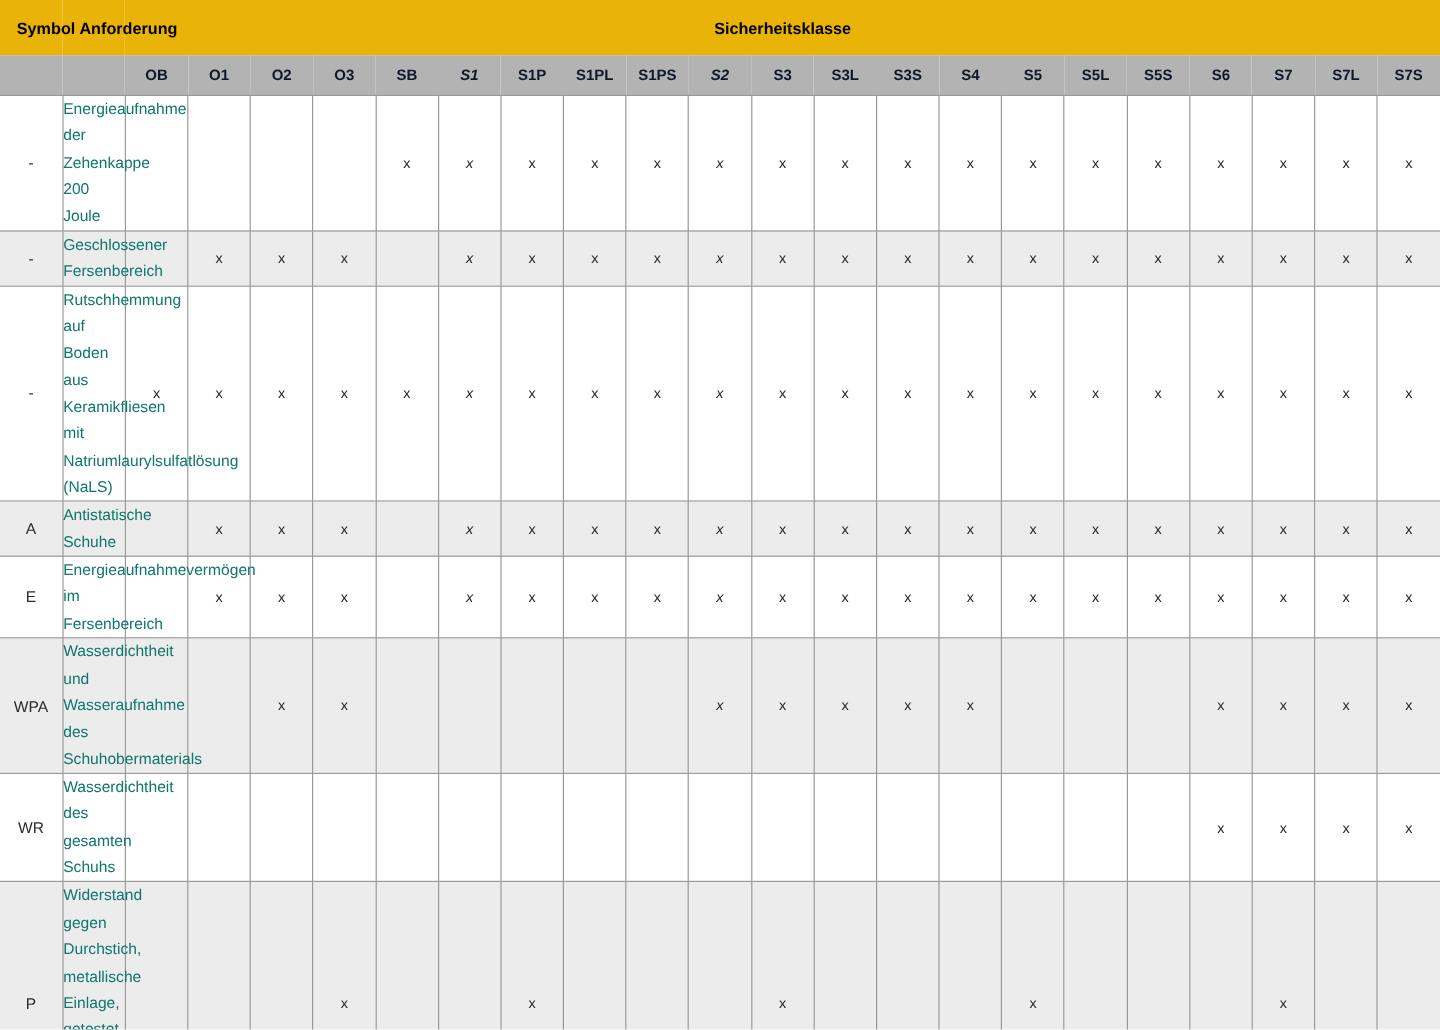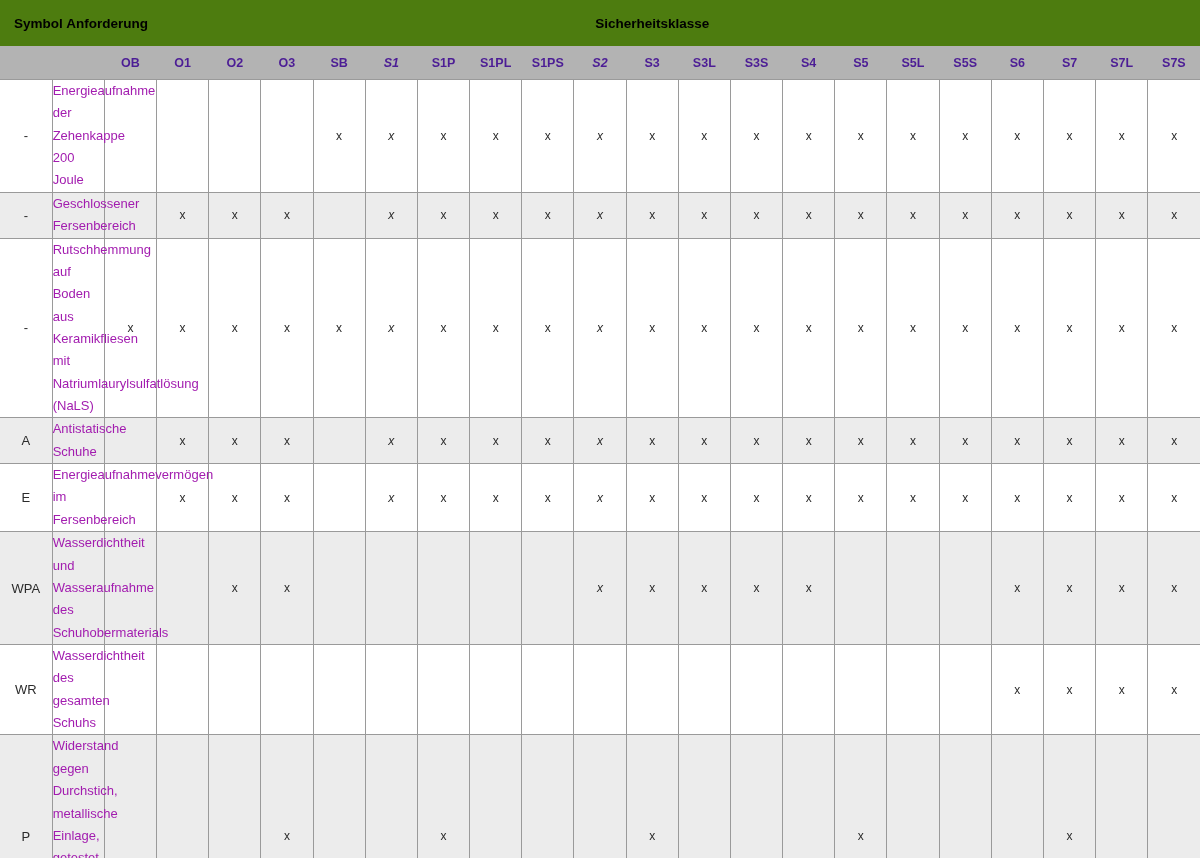--- a/index.html
+++ b/index.html
@@ -19,40 +19,40 @@
     width: 1200px;
     table-layout: fixed;
   }
   table.matrix td, table.matrix th {
     border: 1px solid #9a9a9a;
     padding: 0;
     vertical-align: middle;
   }
   
   thead tr.head-top th {
-    background: #4d7c0f;
+    background: #eab308;
     border: none;
     font-size: 13.5px;
     font-weight: bold;
     color: #000;
     text-align: left;
     height: 46px;
     padding: 0 0 0 14px;
     vertical-align: middle;
   }
   thead tr.head-top th.hdr-klasse {
     text-align: center;
     padding: 0;
   }
   thead tr.head-cols th {
     background: #b3b3b3;
     border: none;
     font-size: 12.5px;
     font-weight: bold;
-    color: #4c1d95;
+    color: #0f172a;
     text-align: center;
     height: 33px;
     vertical-align: middle;
   }
   thead tr.head-cols th.spacer {
     border: none;
   }
   
   tbody tr.odd td { background: #ffffff; }
   tbody tr.even td { background: #ececec; }
@@ -60,21 +60,21 @@
   td.sym {
     width: 77px;
     text-align: center;
     font-size: 13px;
     color: #2b2b2b;
   }
   td.req {
     width: 268px;
     text-align: left;
     font-size: 13px;
-    color: #a21caf;
+    color: #0f766e;
     padding: 9px 0 9px 14px;
     line-height: 1.72;
   }
   td.mark {
     text-align: center;
     font-size: 12px;
     color: #2b2b2b;
   }
   .cw-OB   { width: 33px; }
   .cw-O1   { width: 37px; }

